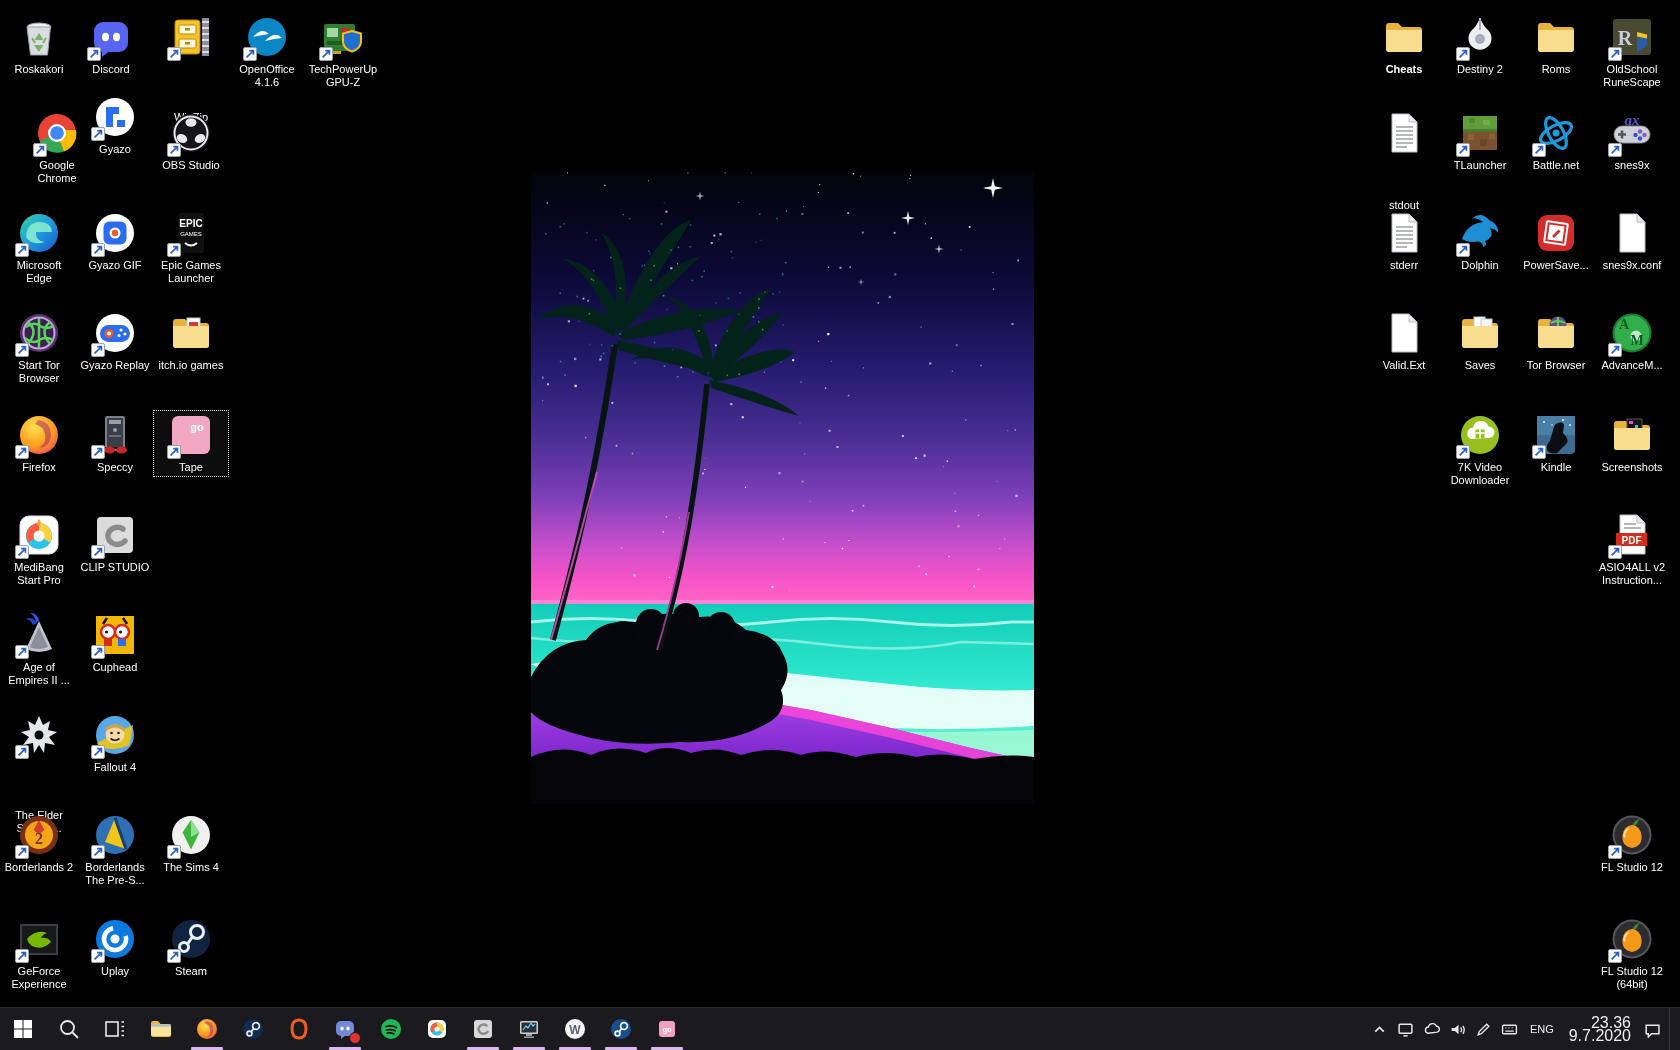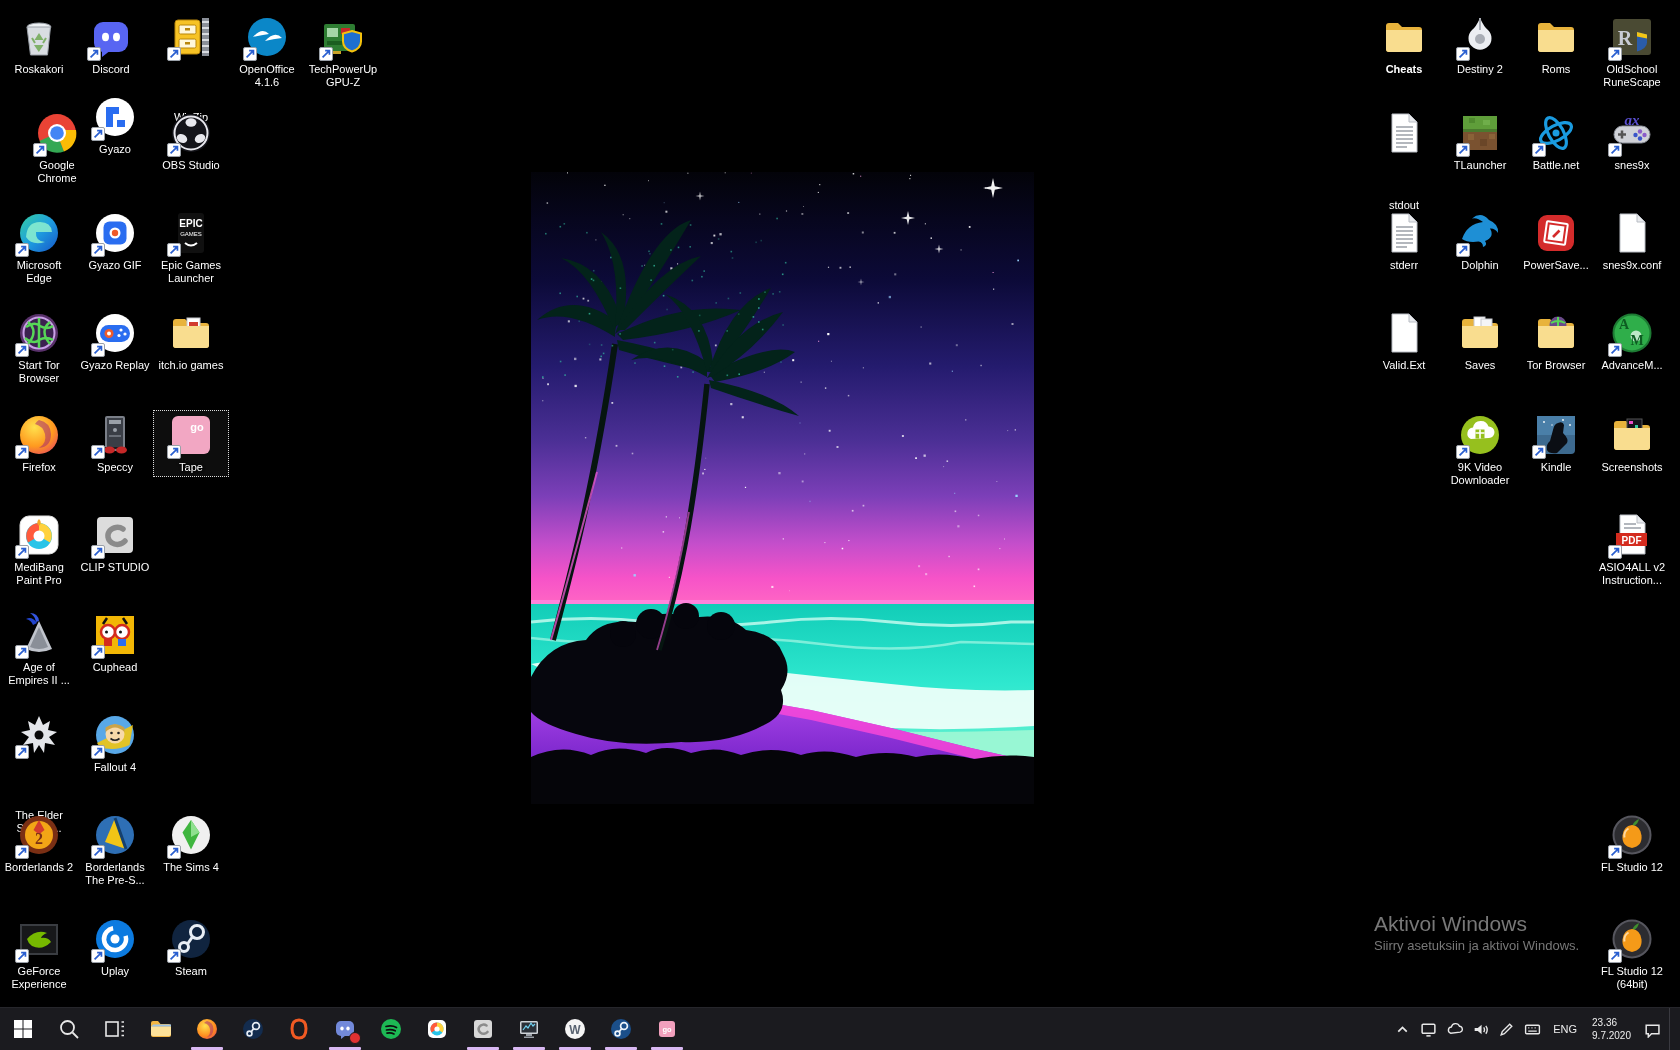--- a/index.html
+++ b/index.html
@@ -28,21 +28,21 @@
   .tb-btn{position:relative;width:46px;height:100%;display:flex;align-items:center;justify-content:center;}
   .tb-btn .tb-ic{width:24px;height:24px;}
   .tb-btn .tb-ic svg{width:24px;height:24px;display:block;}
   .tb-underline{position:absolute;left:7px;right:7px;bottom:0;height:3px;border-radius:1px;}
   .tb-badge{position:absolute;right:7px;bottom:6px;width:10px;height:10px;border-radius:50%;
     background:#e03131;border:1px solid #1b1b1f;}
   #tray{position:absolute;right:0;top:0;height:100%;display:flex;align-items:center;gap:9px;padding-right:4px;}
   .tray-ic{width:17px;height:17px;display:flex;align-items:center;justify-content:center;}
   .tray-ic svg{width:17px;height:17px;display:block;}
   #tray-lang{color:#eee;font-size:11px;padding:0 3px;}
-  #tray-clock{color:#eee;font-size:10px;line-height:13px;text-align:left;padding:0 3px;}
+  #tray-clock{color:#eee;font-size:16px;line-height:13px;text-align:right;padding:0 3px;}
   #show-desktop{width:6px;height:100%;border-left:1px solid #3a3a40;}
 </style>
 </head>
 <body>
 
 <div id="desktop">
 
   <div id="wallpaper">
     <svg viewBox="0 0 503 632" width="503" height="632" preserveAspectRatio="none">
       <defs>
@@ -626,21 +626,21 @@
             <circle cx="23" cy="24" r="5.5" fill="#fff"></circle>
             <path d="M23 7 q3.5 3.5 0 7 q-3.5 -3.5 0 -7z" fill="#f5a623"></path>
           </svg>
           <div class="shortcut-arrow">
             <svg viewBox="0 0 14 14">
               <path d="M3 11 L11 3 M6 3 h5 v5" stroke="#2a5fd0" stroke-width="2" fill="none"></path>
             </svg>
           </div>
         </div>
         <div class="lbl">MediBang
-Paint Pro</div>
+Start Pro</div>
       </div>
       <div class="desk-icon" style="left: 77px; top: 510px;">
         <div class="ico">
           <svg viewBox="0 0 46 46" width="46" height="46">
             <rect x="5" y="5" width="36" height="36" rx="4" fill="#dcdcdc"></rect>
             <path d="M31 17 a9.5 8.5 0 1 0 2 12" fill="none" stroke="#8b8b8b" stroke-width="5.5" stroke-linecap="round"></path>
           </svg>
           <div class="shortcut-arrow">
             <svg viewBox="0 0 14 14">
               <path d="M3 11 L11 3 M6 3 h5 v5" stroke="#2a5fd0" stroke-width="2" fill="none"></path>
@@ -1029,21 +1029,21 @@
             <path d="M14 27 a6 6 0 0 1 2 -11.5 a8 8 0 0 1 15.5 -1 a5.5 5.5 0 0 1 0.5 11.5z" fill="#fff"></path>
             <rect x="18.5" y="17.5" width="9" height="9" fill="#96c01e"></rect>
             <path d="M18.5 21 h9 M23 17.5 v9" stroke="#fff" stroke-width="1.6"></path>
           </svg>
           <div class="shortcut-arrow">
             <svg viewBox="0 0 14 14">
               <path d="M3 11 L11 3 M6 3 h5 v5" stroke="#2a5fd0" stroke-width="2" fill="none"></path>
             </svg>
           </div>
         </div>
-        <div class="lbl">9K Video
+        <div class="lbl">7K Video
 Downloader</div>
       </div>
       <div class="desk-icon" style="left: 1518px; top: 410px;">
         <div class="ico">
           <svg viewBox="0 0 46 46" width="46" height="46">
             <rect x="4" y="4" width="38" height="38" rx="4" fill="#3d6a8f"></rect>
             <rect x="4" y="4" width="38" height="19" fill="#4a7fa8"></rect>
             <circle cx="11" cy="10" r="0.9" fill="#fff"></circle>
             <circle cx="30" cy="8" r="0.9" fill="#fff"></circle>
             <circle cx="37" cy="13" r="0.9" fill="#fff"></circle>
@@ -1117,24 +1117,20 @@
             <svg viewBox="0 0 14 14">
               <path d="M3 11 L11 3 M6 3 h5 v5" stroke="#2a5fd0" stroke-width="2" fill="none"></path>
             </svg>
           </div>
         </div>
         <div class="lbl">FL Studio 12
 (64bit)</div>
       </div>
     </div>
 
-  <div id="watermark">
-    <div class="wm-title">Aktivoi Windows</div>
-    <div class="wm-sub">Siirry asetuksiin ja aktivoi Windows.</div>
-  </div>
 
   <div id="taskbar">
     <div id="tb-buttons">
         <div class="tb-btn">
           <div class="tb-ic">
             <svg viewBox="0 0 24 24">
               <rect x="3" y="3" width="8.5" height="8.5" fill="#fff"></rect>
               <rect x="12.5" y="3" width="8.5" height="8.5" fill="#fff"></rect>
               <rect x="3" y="12.5" width="8.5" height="8.5" fill="#fff"></rect>
               <rect x="12.5" y="12.5" width="8.5" height="8.5" fill="#fff"></rect>

